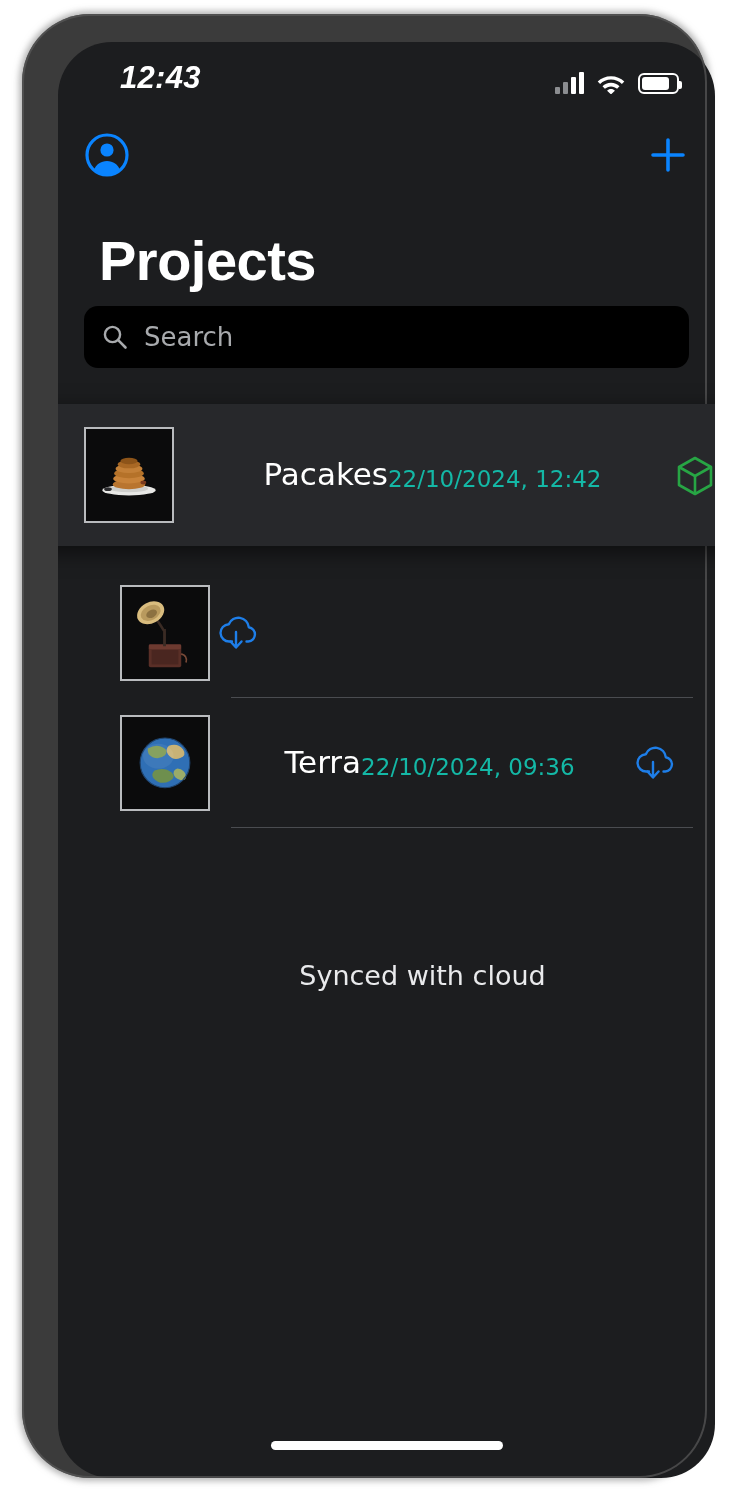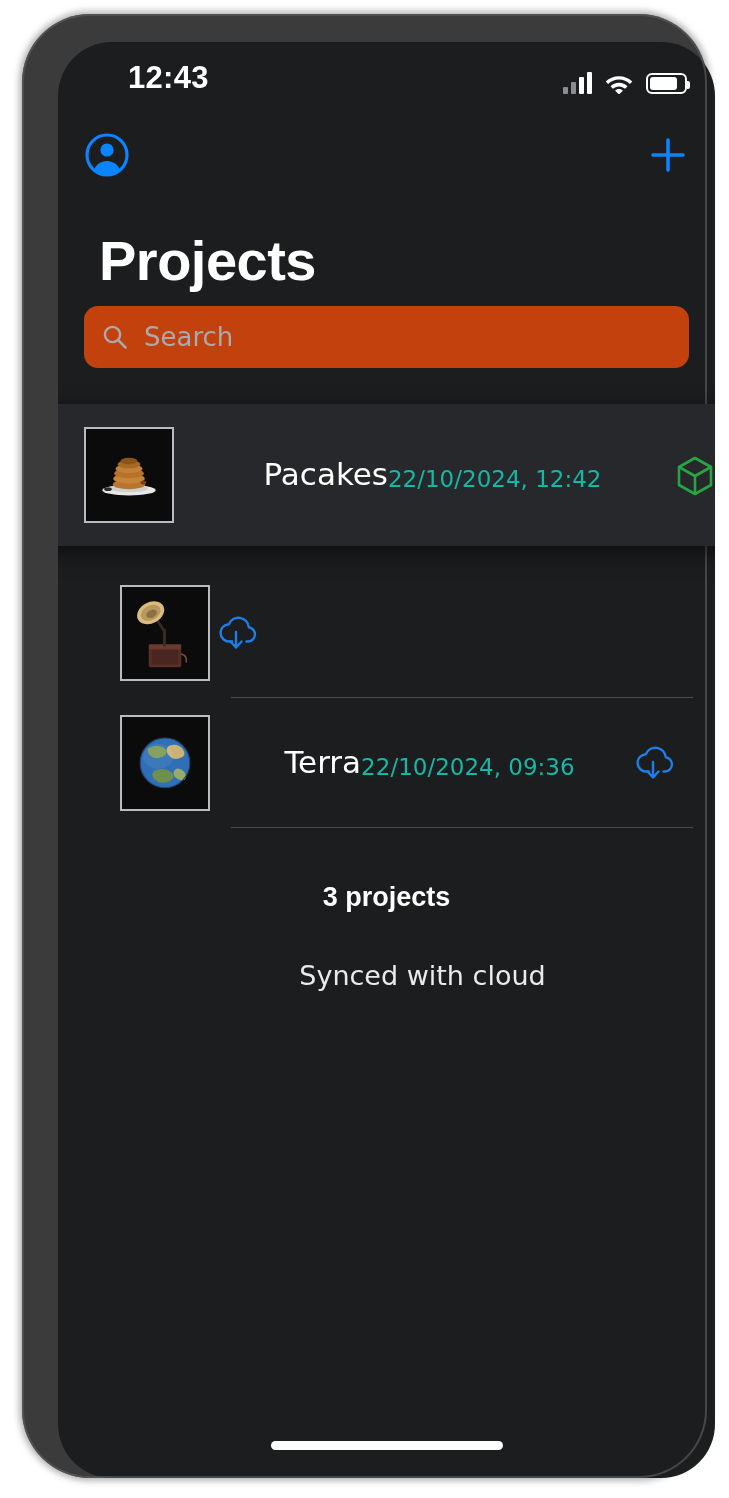--- a/index.html
+++ b/index.html
@@ -42,24 +42,25 @@
     width: 657px;
     height: 1436px;
     border-radius: 54px;
     background: #1c1d1f;
     overflow: hidden;
   }
 
   
   .status-bar {
     position: absolute;
-    left: 12px;
+    left: 4px;
     top: 0;
     width: 657px;
     height: 74px;
+    font-style: italic;
   }
   .status-time {
     position: absolute;
     left: 58px;
     top: 18px;
     color: #ffffff;
     font-size: 31px;
     font-weight: bold;
     letter-spacing: 0.3px;
     font-family: "Liberation Sans", sans-serif;
@@ -157,21 +158,21 @@
     margin-left: 13px;
   }
 
   
   .search-wrap {
     position: absolute;
     left: 26px;
     top: 264px;
     width: 605px;
     height: 62px;
-    background: #c2410c;
+    background: #000000;
     border-radius: 14px;
     display: flex;
     align-items: center;
   }
   .search-icon {
     margin-left: 18px;
     width: 26px;
     height: 26px;
     flex: none;
   }
@@ -433,19 +434,18 @@
         <div class="row-status">
           <svg viewBox="0 0 48 48" width="48" height="48">
             <path d="M34.5 32.5h1.8a7.2 7.2 0 0 0 .5-14.3 10.4 10.4 0 0 0-20-3 7.6 7.6 0 0 0 .8 17.3h2.4" fill="none" stroke="#1e7ee8" stroke-width="2.4" stroke-linecap="round" stroke-linejoin="round"></path>
             <path d="M24 23 V38 M18.5 32.5 L24 38.5 L29.5 32.5" fill="none" stroke="#1e7ee8" stroke-width="2.4" stroke-linecap="round" stroke-linejoin="round"></path>
           </svg>
         </div>
         <div class="divider"></div>
       </div>
     </div>
 
-    <div class="count-text">3 projects</div>
     <div class="sync-text">Synced with cloud</div>
 
     <div class="home-indicator"></div>
 
   </div>
 </div>
 
 </body></html>

